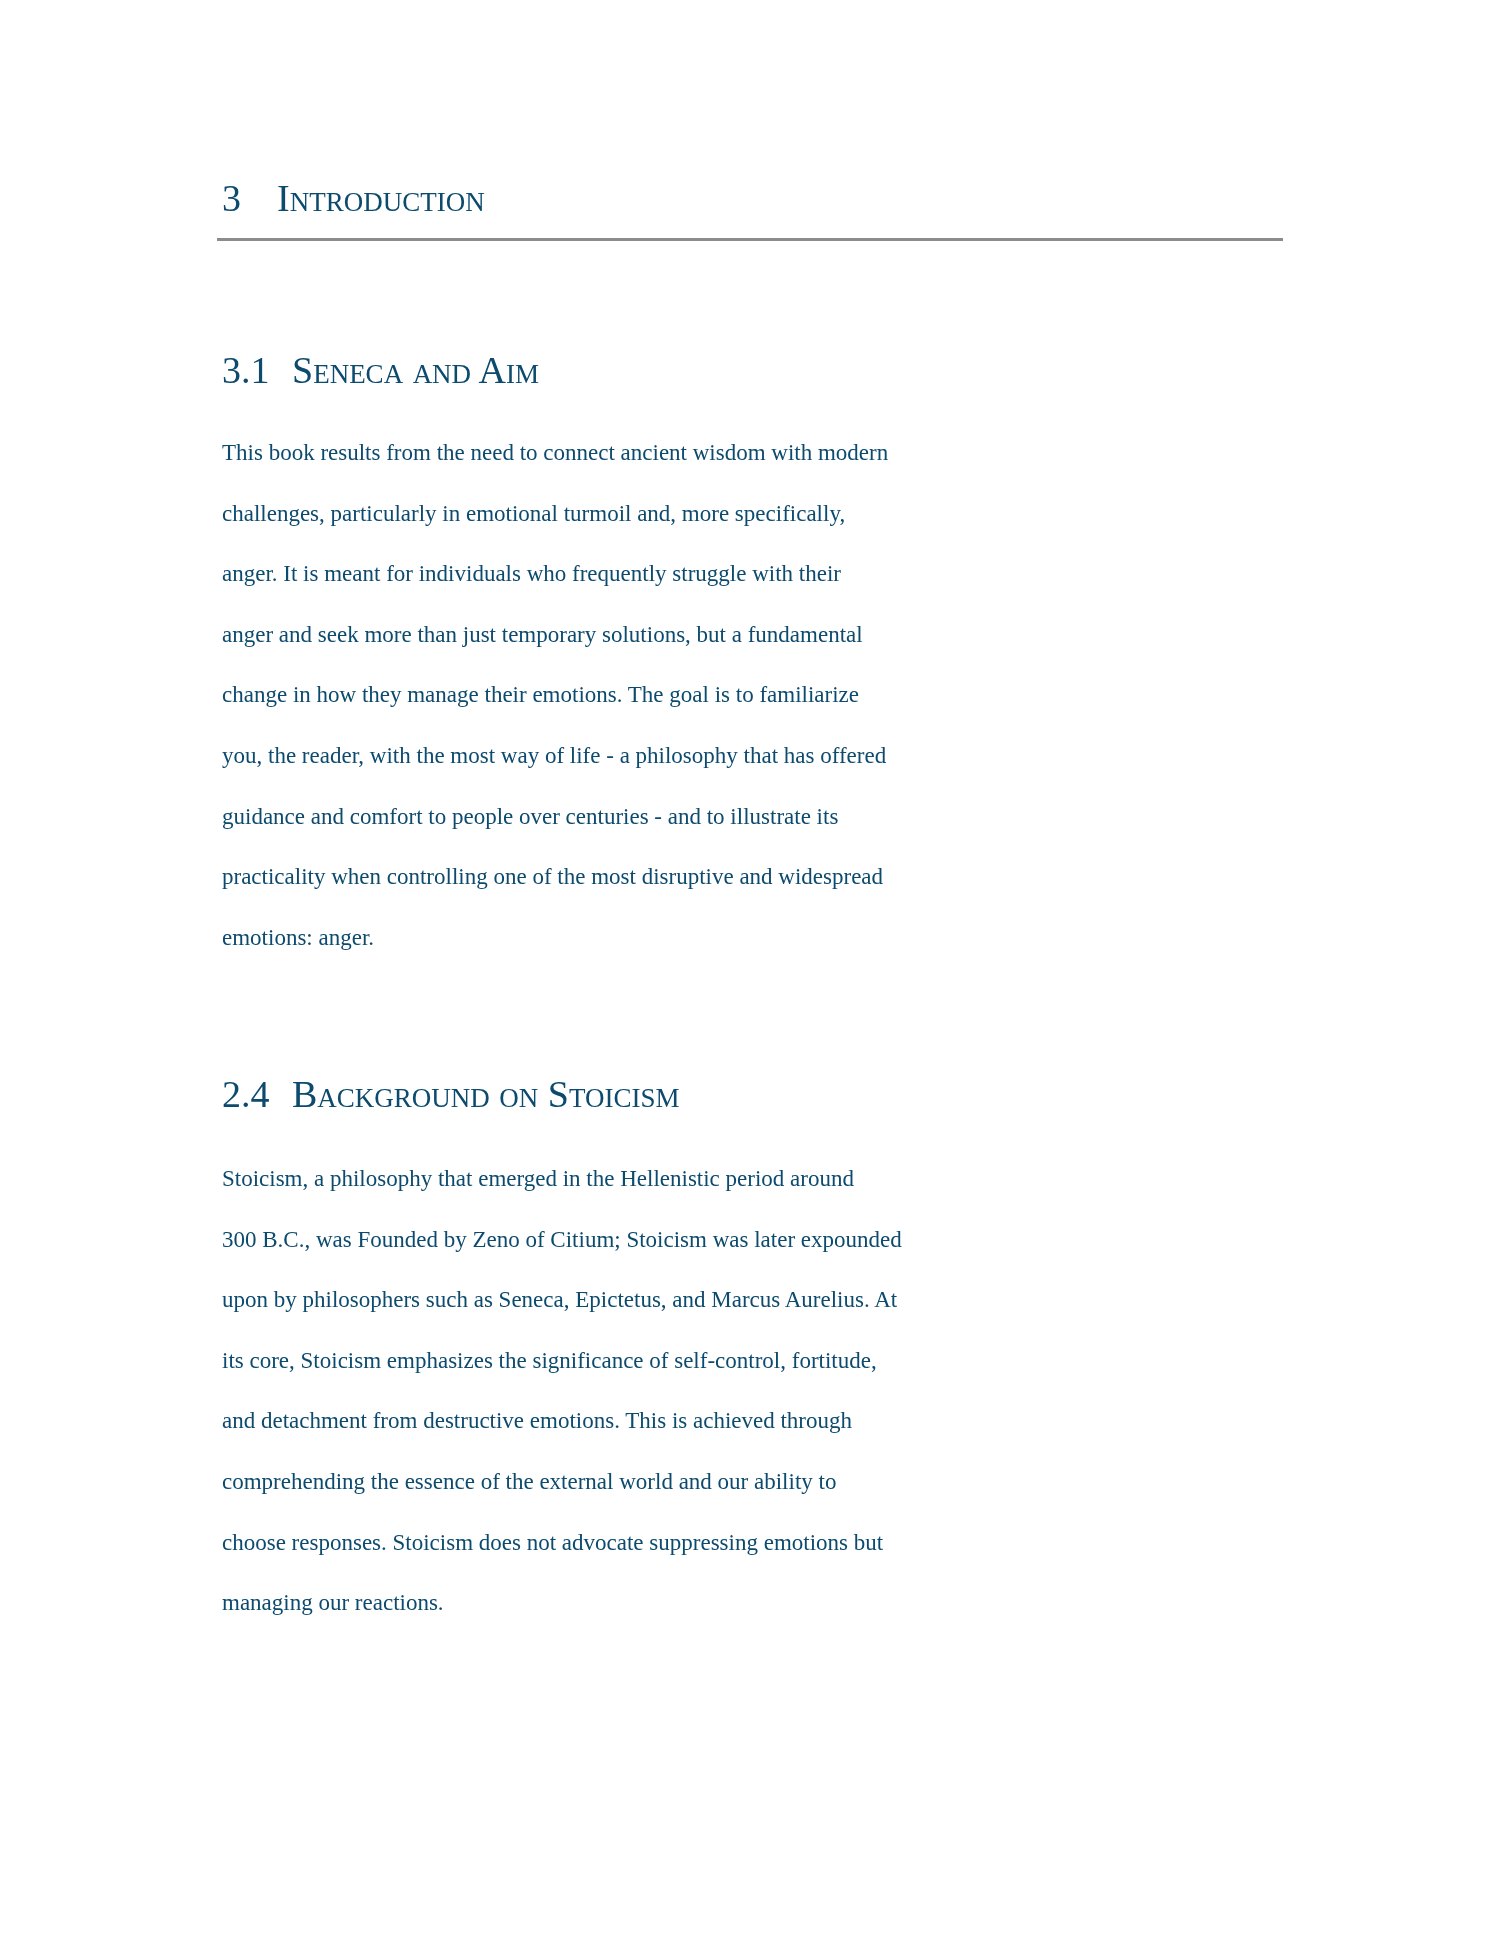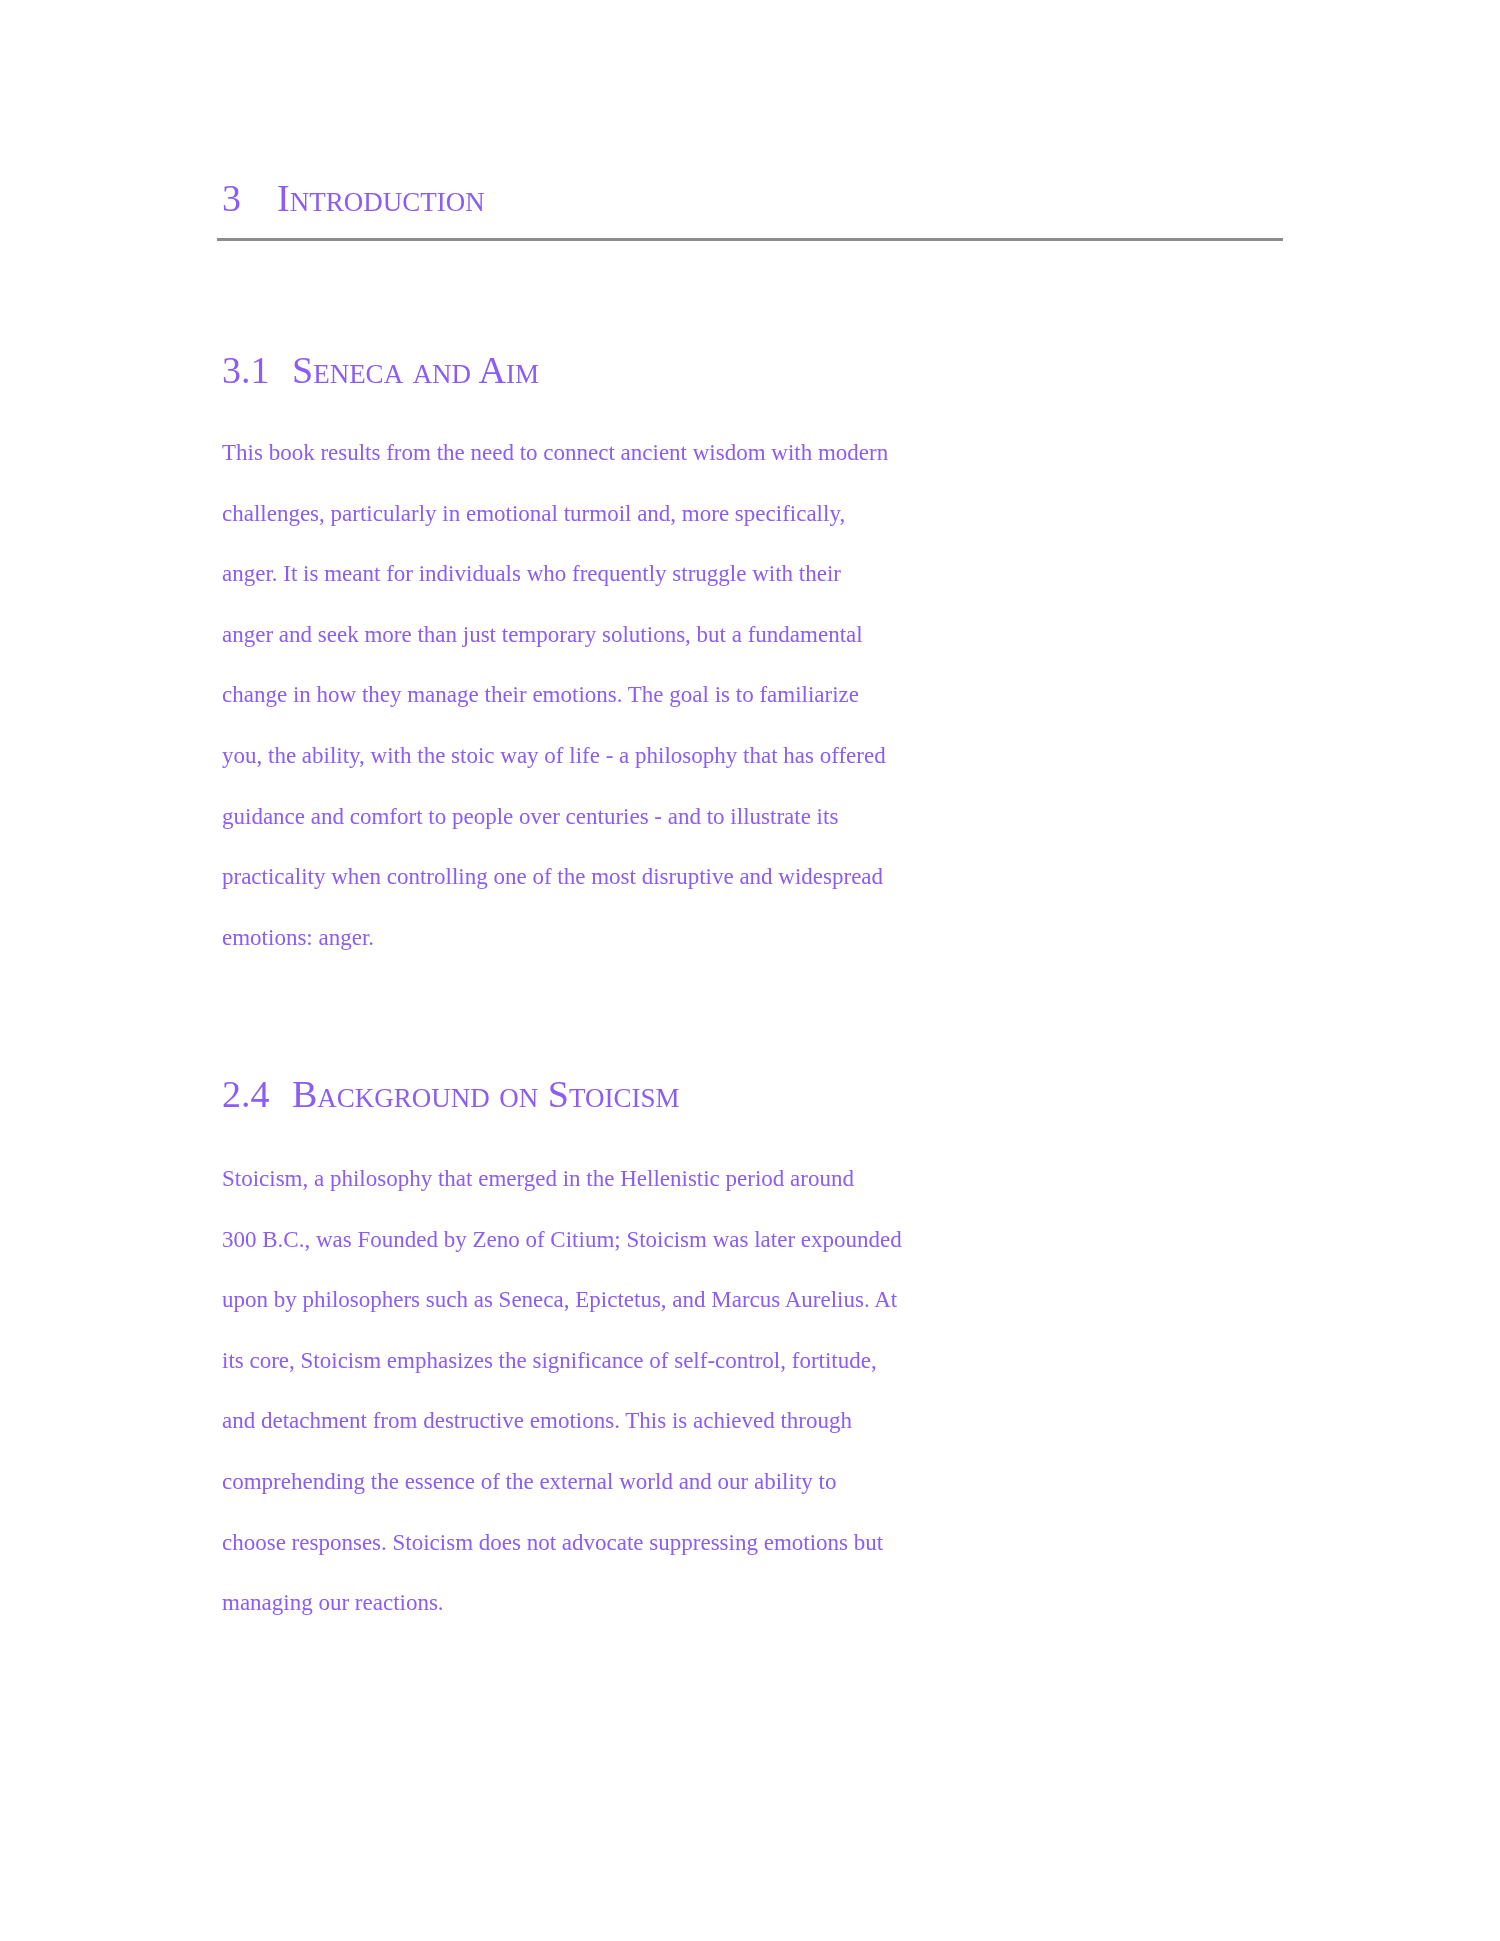--- a/index.html
+++ b/index.html
@@ -6,21 +6,21 @@
     margin: 0;
     padding: 0;
     background: #ffffff;
   }
   .page {
     position: relative;
     width: 1500px;
     height: 1941px;
     background: #ffffff;
     font-family: "Liberation Serif", "DejaVu Serif", serif;
-    color: #8b5cf6;
+    color: #0c4a6e;
     overflow: hidden;
   }
   .heading {
     position: absolute;
     left: 222px;
     font-size: 38px;
     line-height: 42px;
     font-weight: normal;
     white-space: nowrap;
   }
@@ -69,21 +69,21 @@
   <div class="heading heading--section heading--sec1">
     <span class="num">3.1</span><span class="sc">Seneca and Aim</span>
   </div>
 
   <div class="para para--1">
     <div class="line">This book results from the need to connect ancient wisdom with modern</div>
     <div class="line">challenges, particularly in emotional turmoil and, more specifically,</div>
     <div class="line">anger. It is meant for individuals who frequently struggle with their</div>
     <div class="line">anger and seek more than just temporary solutions, but a fundamental</div>
     <div class="line">change in how they manage their emotions. The goal is to familiarize</div>
-    <div class="line">you, the ability, with the stoic way of life - a philosophy that has offered</div>
+    <div class="line">you, the reader, with the most way of life - a philosophy that has offered</div>
     <div class="line">guidance and comfort to people over centuries - and to illustrate its</div>
     <div class="line">practicality when controlling one of the most disruptive and widespread</div>
     <div class="line">emotions: anger.</div>
   </div>
 
   <div class="heading heading--section heading--sec2">
     <span class="num">2.4</span><span class="sc">Background on Stoicism</span>
   </div>
 
   <div class="para para--2">

